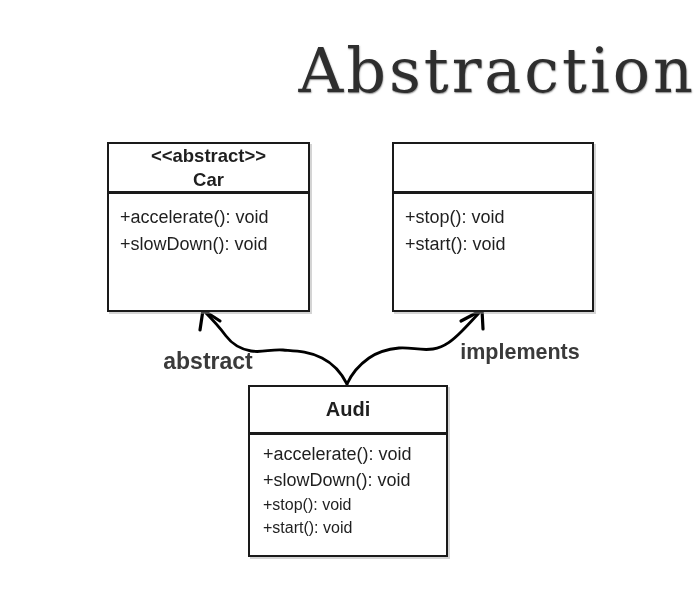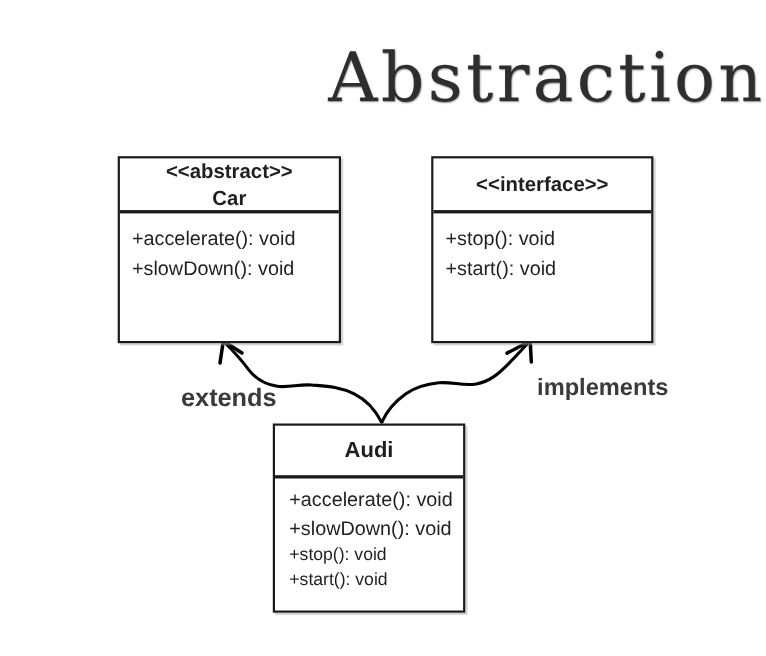--- a/index.html
+++ b/index.html
@@ -81,30 +81,30 @@
   .method {
     font-size: 18px;
     line-height: 27px;
     white-space: nowrap;
   }
   .audi-box .box-body { padding: 6px 0 0 13px; }
   .audi-box .method { line-height: 26px; }
   .audi-box .method.small { font-size: 16px; line-height: 23px; }
   .car-box      { left: 107px; top: 142px; width: 203px; height: 170px; }
   .imachine-box { left: 392px; top: 142px; width: 202px; height: 170px; }
-  .audi-box     { left: 248px; top: 385px; width: 175px; height: 172px; }
+  .audi-box     { left: 248px; top: 385px; width: 200px; height: 172px; }
   .rel-label {
     position: absolute;
     font-weight: 700;
     color: var(--label);
     text-align: center;
     white-space: nowrap;
   }
   .extends-label    { left: 163px; top: 348px; width: 90px;  font-size: 23px; }
-  .implements-label { left: 453px; top: 340px; width: 134px; font-size: 21.5px; margin-left: 28px; }
+  .implements-label { left: 453px; top: 340px; width: 134px; font-size: 21.5px; }
 </style>
 </head>
 <body>
 
 <div class="canvas">
 
   <div class="title">Abstraction</div>
 
   <svg class="arrows" width="696" height="596" viewBox="0 0 696 596" aria-hidden="true">
     <path class="curve" d="M 347 384 C 341 372, 334 364, 322 358 C 308 351, 295 351, 283 350 C 271 349, 262 353, 251 351 C 240 349, 232 344, 226 336 C 218 325, 211 318, 203 310"></path>
@@ -119,36 +119,35 @@
       <div>Car</div>
     </div>
     <div class="box-body">
       <div class="method">+accelerate(): void</div>
       <div class="method">+slowDown(): void</div>
     </div>
   </div>
 
   <div class="uml-box imachine-box">
     <div class="box-header">
-      <div>&lt;&lt;interface&gt;&gt;</div>
     </div>
     <div class="box-body">
       <div class="method">+stop(): void</div>
       <div class="method">+start(): void</div>
     </div>
   </div>
 
   <div class="uml-box audi-box">
     <div class="box-header">
       <div>Audi</div>
     </div>
     <div class="box-body">
       <div class="method">+accelerate(): void</div>
       <div class="method">+slowDown(): void</div>
       <div class="method small">+stop(): void</div>
       <div class="method small">+start(): void</div>
     </div>
   </div>
 
-  <div class="rel-label extends-label">extends</div>
+  <div class="rel-label extends-label">abstract</div>
   <div class="rel-label implements-label">implements</div>
 
 </div>
 
 </body></html>

